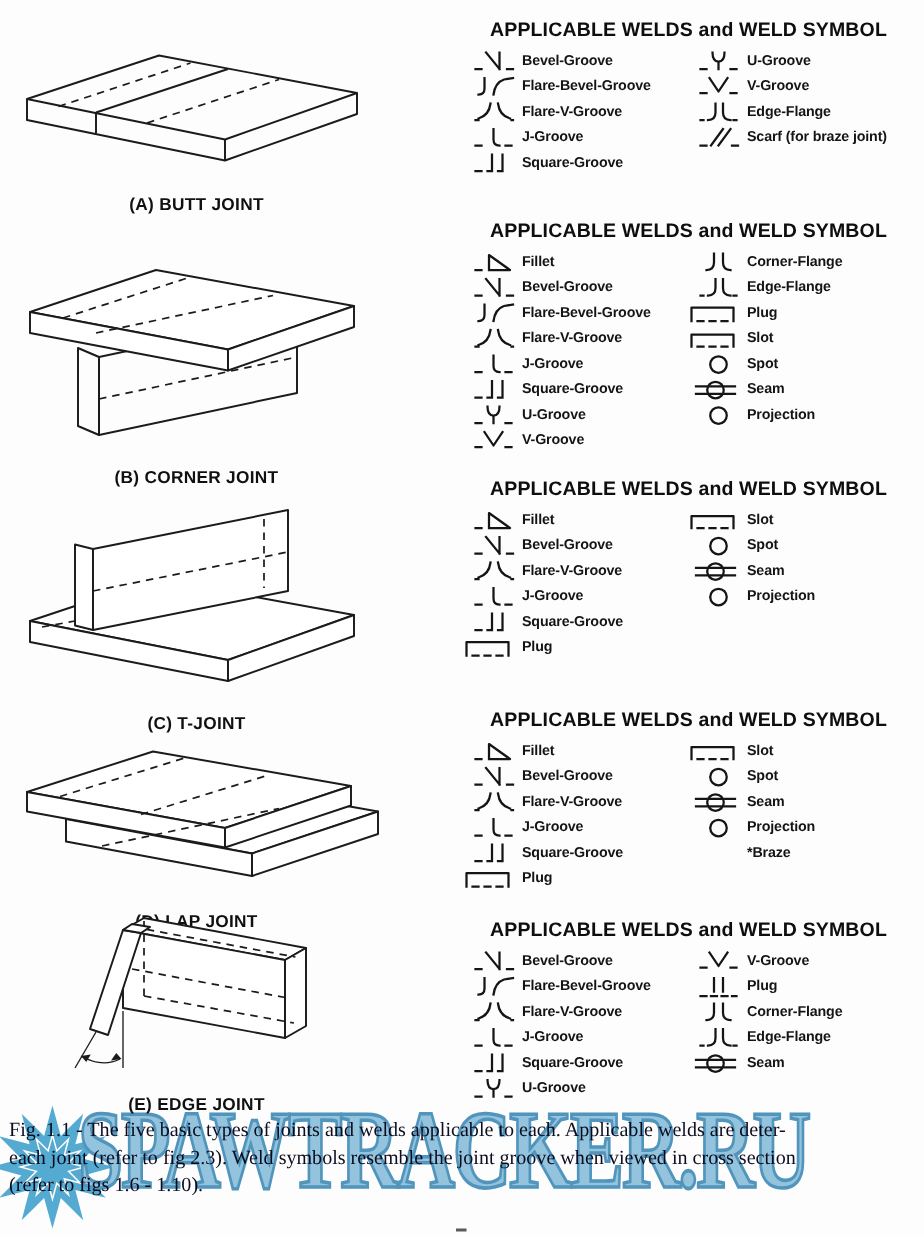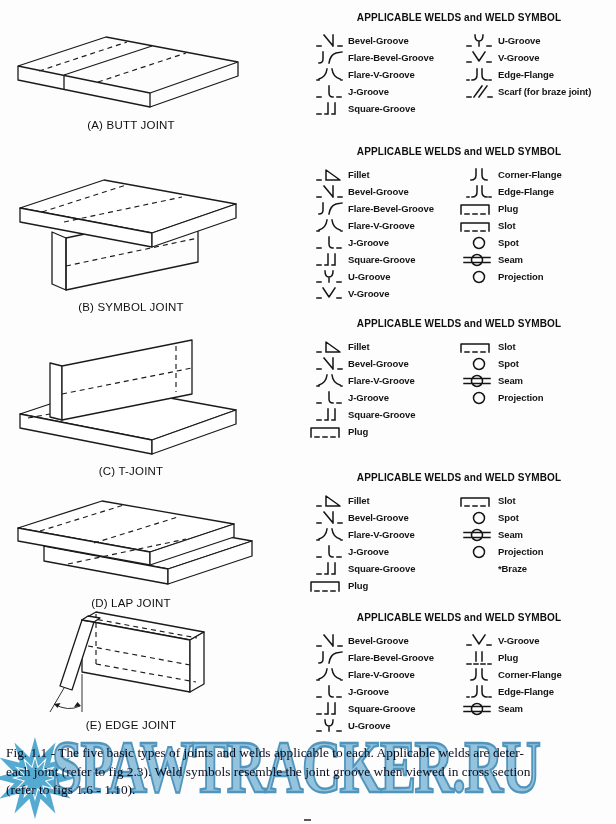--- a/index.html
+++ b/index.html
@@ -1,28 +1,28 @@
 <!DOCTYPE html>
 <html><head>
 <meta charset="utf-8">
 <style>
   html,body{margin:0;padding:0;background:#ffffff;}
   .page{position:relative;width:616px;height:824px;background:#fdfdfd;overflow:hidden;
         font-family:"Liberation Sans",sans-serif;color:#141414;}
   
   .fig{position:absolute;left:0;width:262px;text-align:center;}
   .fig svg{display:block;margin:0 auto;}
-  .figlabel{margin-top:3px;font-weight:400;font-size:11.5px;letter-spacing:.2px;color:#101010;}
+  .figlabel{margin-top:15px;font-weight:700;font-size:11.5px;letter-spacing:.2px;color:#101010;}
   .solid{fill:none;stroke:#1b1b1b;stroke-width:1.3;stroke-linejoin:round;}
   .face{fill:#fff;stroke:#1b1b1b;stroke-width:1.3;stroke-linejoin:round;}
   .dash{fill:none;stroke:#1b1b1b;stroke-width:1.15;stroke-dasharray:5 4;}
   .thin{fill:none;stroke:#1b1b1b;stroke-width:.9;}
   
   .block{position:absolute;left:306px;width:306px;}
-  .bheader{font-weight:700;font-size:10px;text-align:center;letter-spacing:.1px;color:#0e0e0e;
+  .bheader{font-weight:700;font-size:13px;text-align:center;letter-spacing:.1px;color:#0e0e0e;
            height:14px;margin-bottom:6px;}
   .cols{display:flex;}
   .col{width:150px;display:flex;flex-direction:column;}
   .col-r{width:156px;}
   .wrow{height:17px;display:flex;align-items:center;}
   .wicon{width:36px;display:flex;justify-content:flex-end;align-items:center;flex:none;}
   .wlabel{margin-left:6px;font-size:9.5px;font-weight:700;letter-spacing:-.1px;color:#141414;white-space:nowrap;}
   
   .caption{position:absolute;left:6px;top:744px;width:604px;
            font-family:"Liberation Serif",serif;font-weight:400;font-size:13.4px;
@@ -61,21 +61,21 @@
     <svg width="250" height="136" viewBox="0 0 250 136">
       <path class="solid" d="M46,70 L46,122 L60,128 L60,76 Z"></path>
       <path class="solid" d="M60,76 L60,128 L192,100 L192,48 Z"></path>
       <path class="dash" d="M60,104 L192,76"></path>
       <path class="face" d="M14,46 L98,18 L230,42 L146,71 Z"></path>
       <path class="face" d="M14,46 L14,60 L146,85 L146,71 Z"></path>
       <path class="face" d="M230,42 L230,56 L146,85 L146,71 Z"></path>
       <path class="dash" d="M36,50 L120,23"></path>
       <path class="dash" d="M58,60 L176,35"></path>
     </svg>
-    <div class="figlabel">(B) SYMBOL JOINT</div>
+    <div class="figlabel">(B) CORNER JOINT</div>
   </div>
 
   <div class="fig" style="top:482px;">
     <svg width="250" height="112" viewBox="0 0 250 112">
       <path class="face" d="M38,64 L122,37 L246,59 L162,87 Z"></path>
       <path class="face" d="M38,64 L38,79 L162,102 L162,87 Z"></path>
       <path class="face" d="M246,59 L246,74 L162,102 L162,87 Z"></path>
       <path class="face" d="M12,46 L96,19 L228,42 L144,70 Z"></path>
       <path class="face" d="M12,46 L12,59 L144,83 L144,70 Z"></path>
       <path class="face" d="M228,42 L228,55 L144,83 L144,70 Z"></path>

